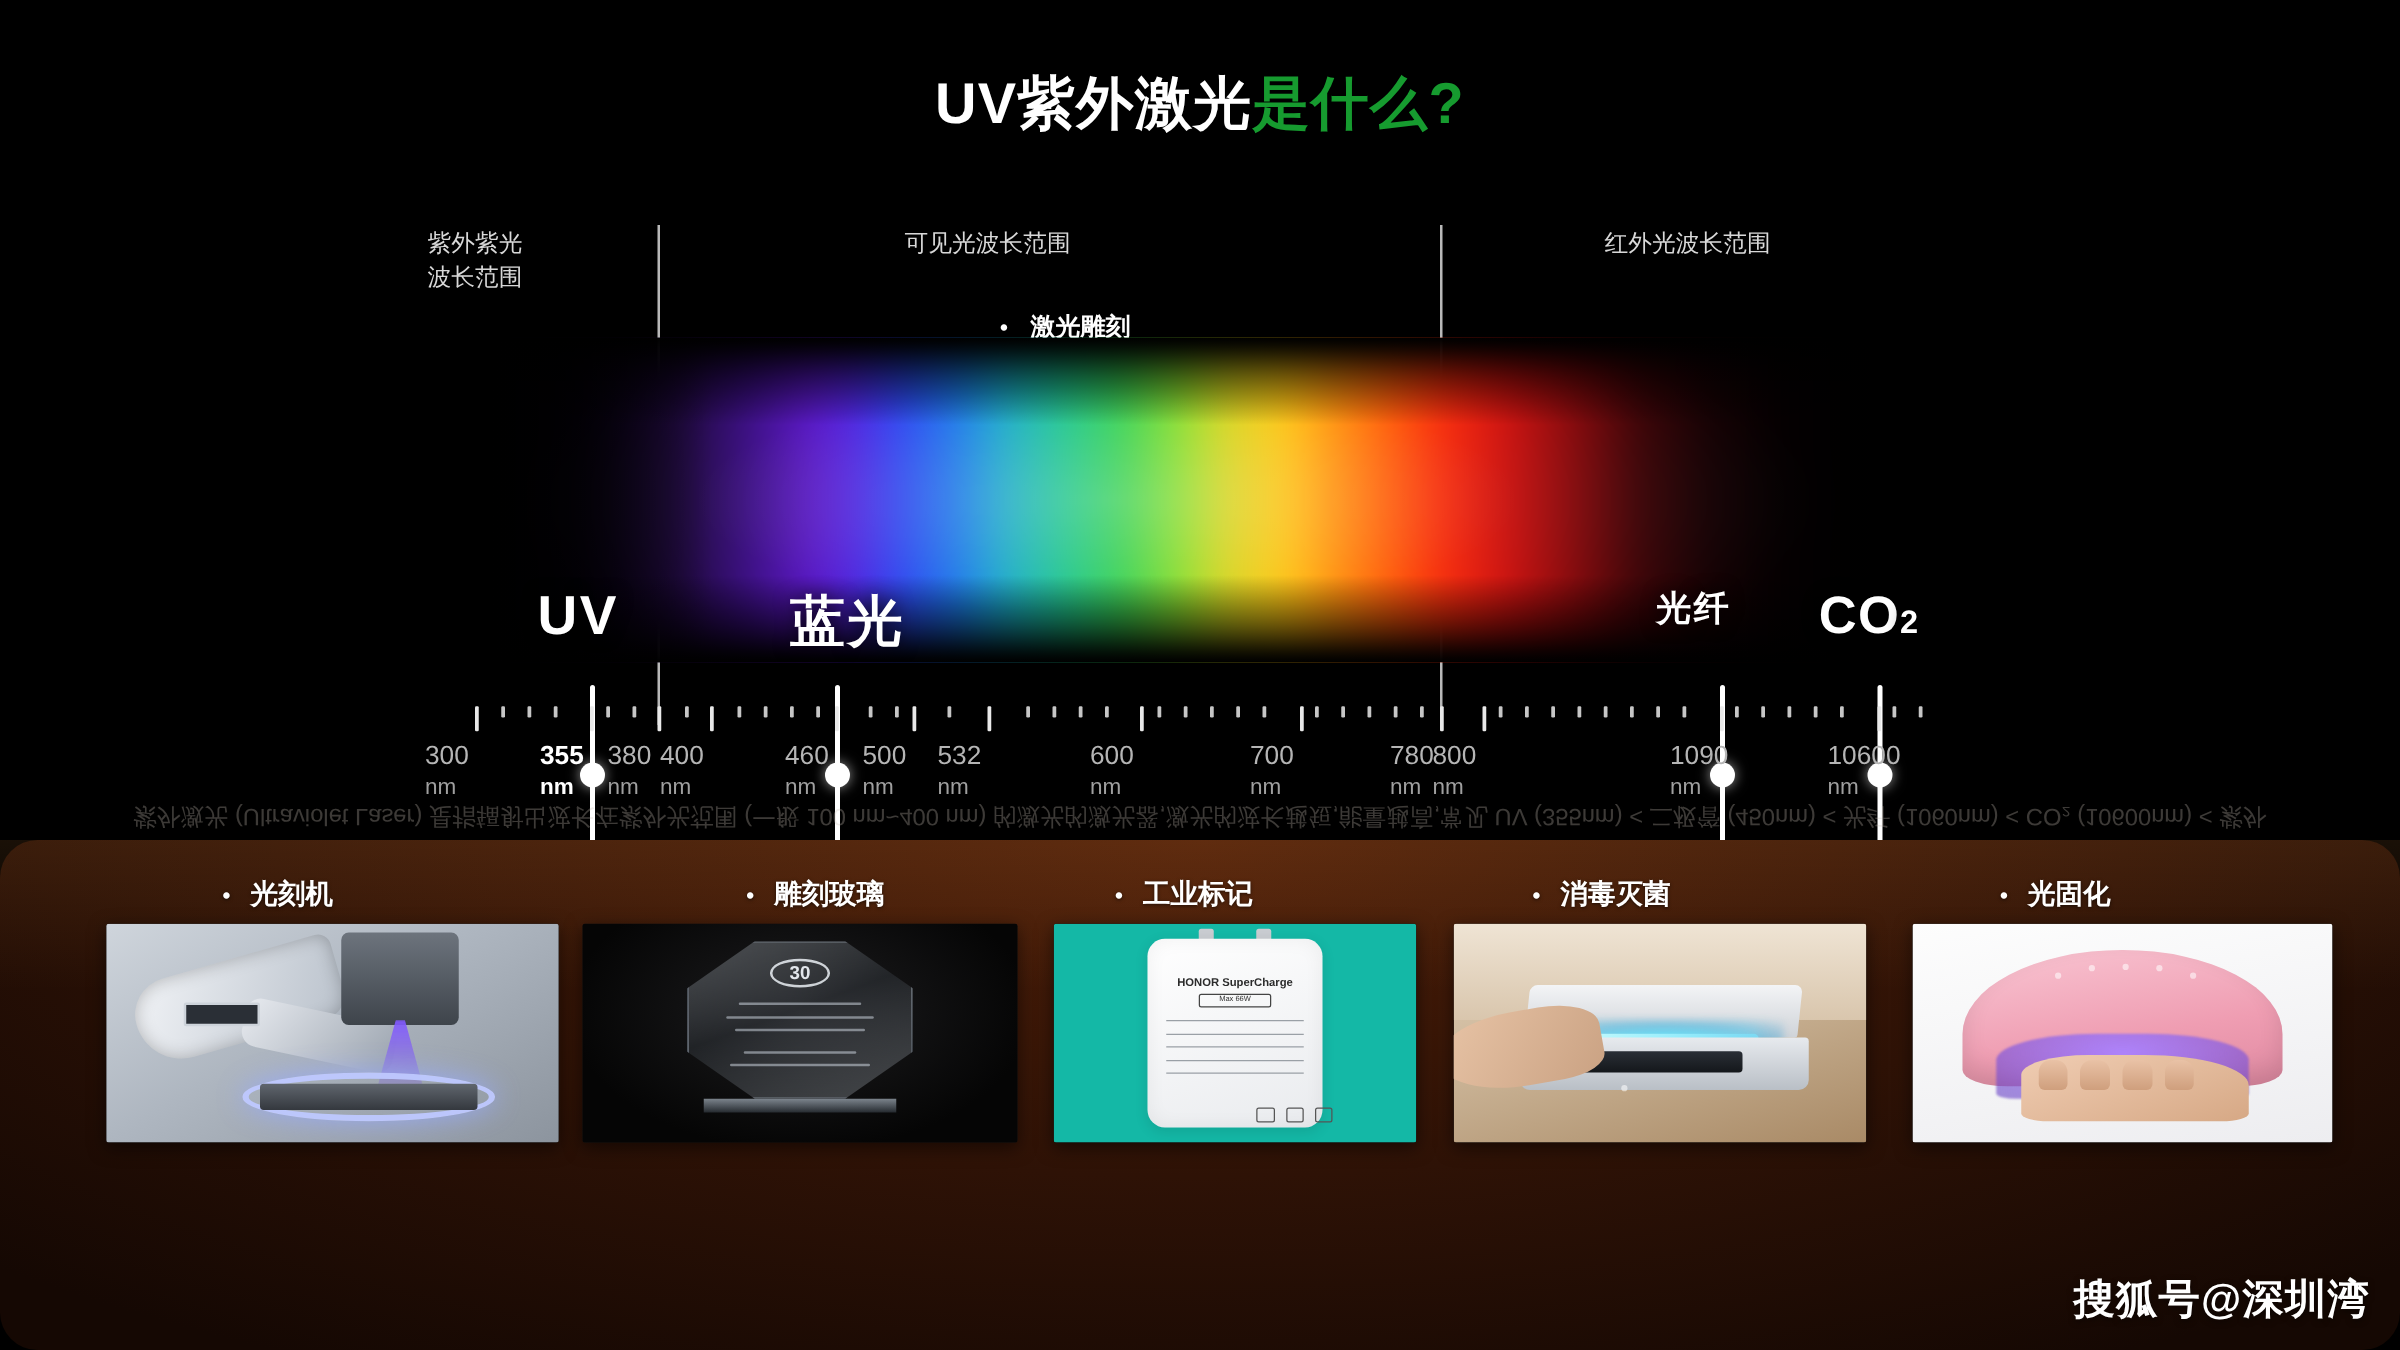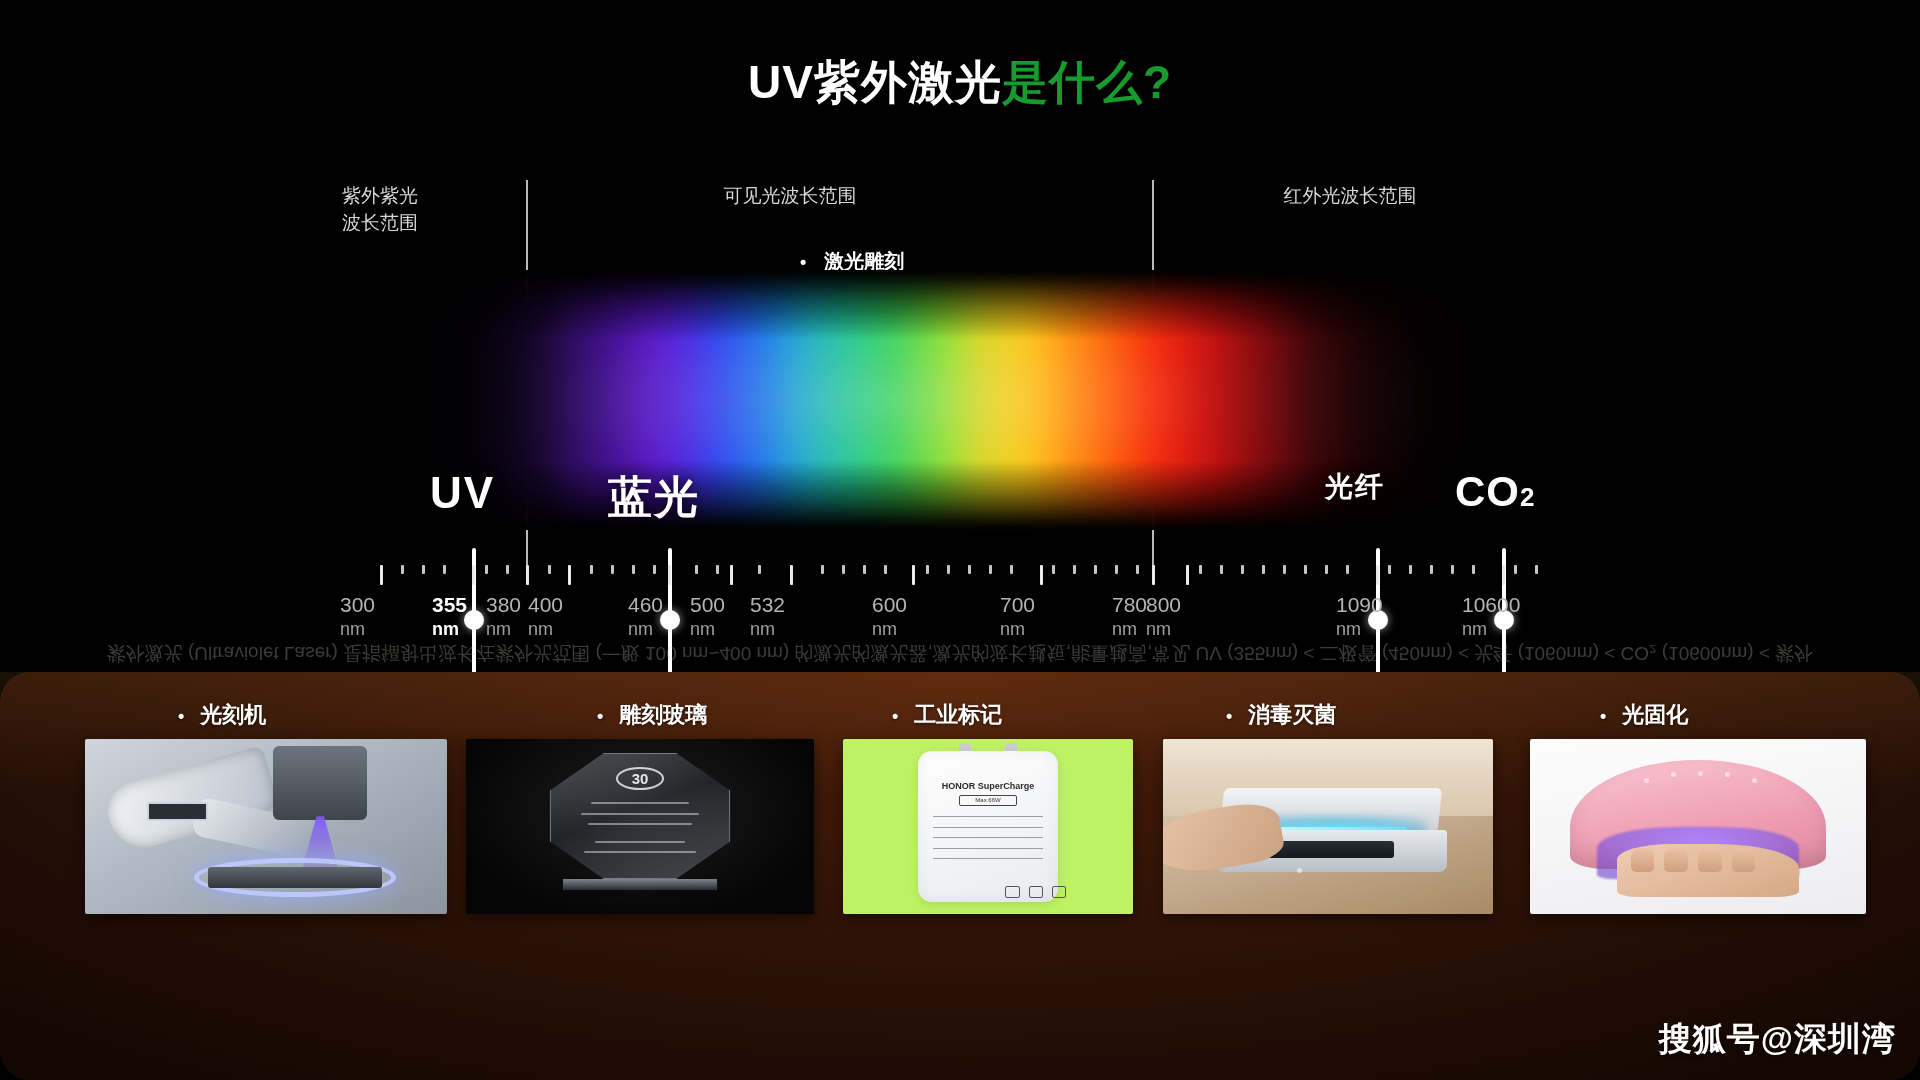--- a/index.html
+++ b/index.html
@@ -129,21 +129,21 @@
 
   
   .band {
     position: absolute;
     color: #ffffff;
     font-weight: bold;
     white-space: nowrap;
     text-shadow: 0 0 14px rgba(0,0,0,0.75);
   }
   .band-uv    { left: 430px;  top: 318px; font-size: 44px; letter-spacing: 2px; }
-  .band-blue  { left: 608px;  top: 318px; font-size: 44px; letter-spacing: 2px; }
+  .band-blue  { left: 632px;  top: 318px; font-size: 44px; letter-spacing: 2px; }
   .band-fiber { left: 1325px; top: 318px; font-size: 28px; letter-spacing: 2px; }
   .band-co2   { left: 1455px; top: 318px; font-size: 42px; letter-spacing: 1px; }
   .band-co2 sub { font-size: 26px; vertical-align: baseline; }
 
   
   .pin { position: absolute; top: 398px; }
   .pin .stem {
     position: absolute; left: 0; top: 0;
     width: 4px; height: 140px;
     background: #ffffff; border-radius: 2px;
@@ -292,21 +292,21 @@
     position: absolute; height: 2px;
     background: rgba(235,245,255,0.45);
     border-radius: 1px;
   }
   .t2 .base {
     position: absolute; left: 28%; top: 80%; width: 44%; height: 6%;
     background: linear-gradient(180deg, rgba(215,230,245,0.55), rgba(120,140,160,0.25));
   }
 
   
-  .t3 .scene { background: #bef264; }
+  .t3 .scene { background: #14b8a6; }
   .t3 .body {
     position: absolute; left: 26%; top: 7%; width: 48%; height: 86%;
     background: linear-gradient(160deg,#ffffff,#e9ebee);
     border-radius: 14px;
     box-shadow: inset 0 0 16px rgba(0,0,0,0.06), 0 3px 10px rgba(0,0,0,0.10);
   }
   .t3 .prong {
     position: absolute; top: 2%; width: 4%; height: 7%;
     background: #c9ccd1; border-radius: 2px;
   }

